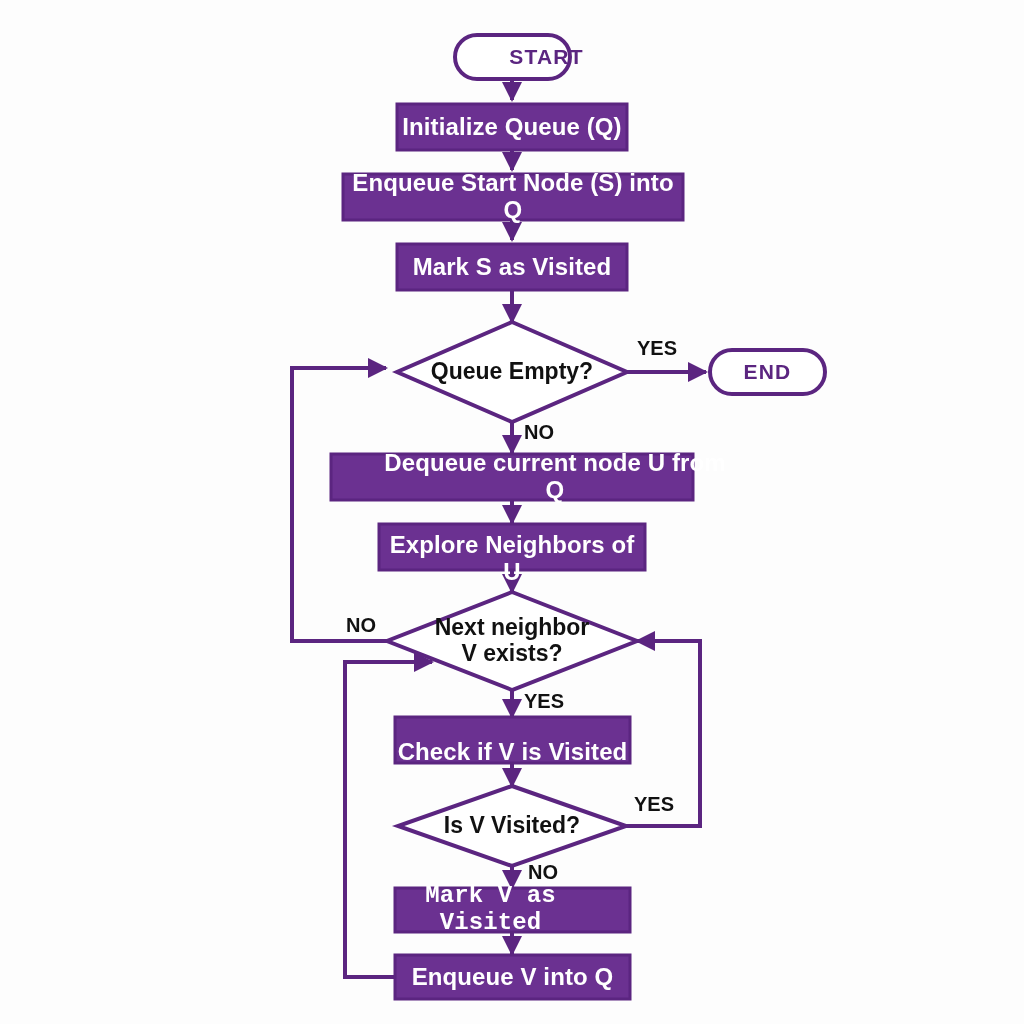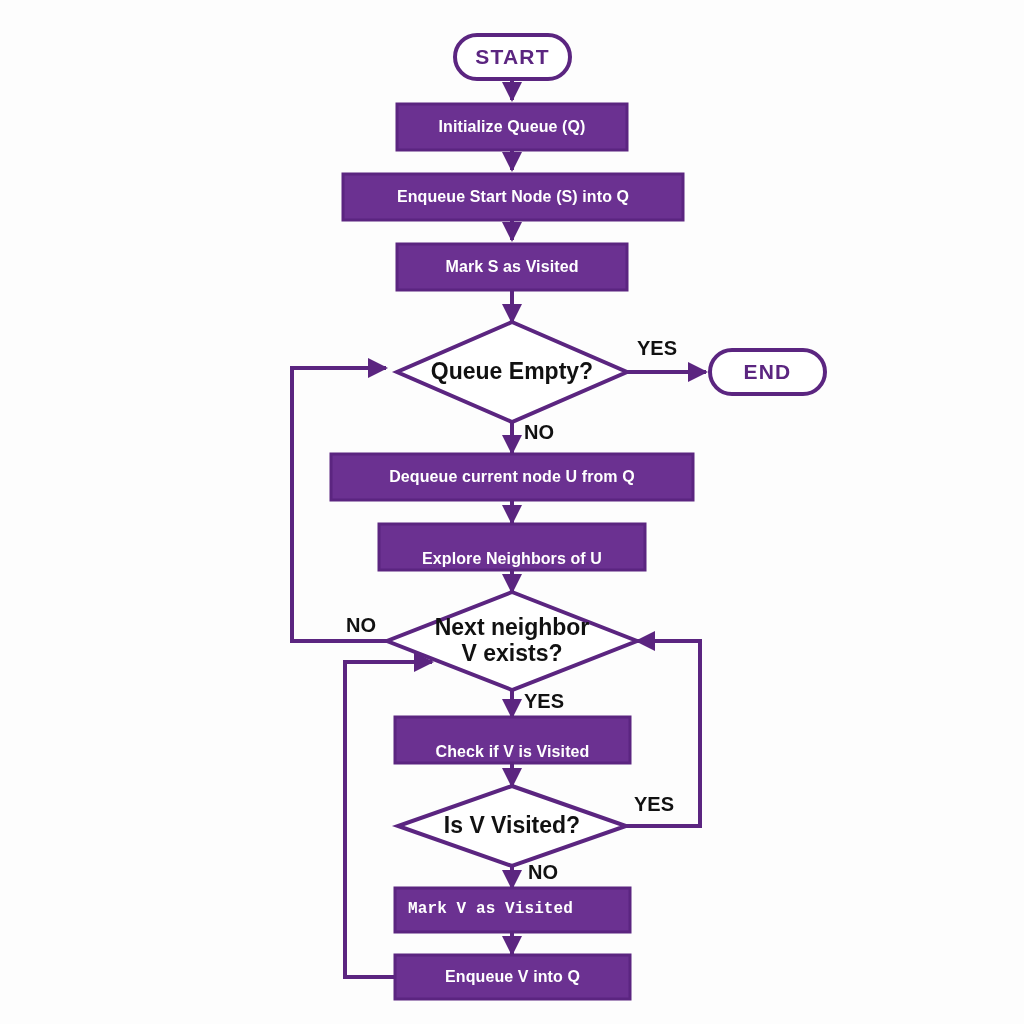--- a/index.html
+++ b/index.html
@@ -26,21 +26,21 @@
     position: absolute;
     display: flex;
     align-items: center;
     justify-content: center;
     text-align: center;
     pointer-events: none;
     line-height: 1.12;
   }
   .proc-label {
     color: #ffffff;
-    font-size: 16px;
+    font-size: 24px;
     font-weight: bold;
     letter-spacing: 0.1px;
   }
   .term-label {
     color: #5b2580;
     font-size: 21px;
     font-weight: bold;
     letter-spacing: 1.2px;
   }
   .dec-label {
@@ -124,33 +124,33 @@
       <rect x="395" y="717" width="235" height="46" fill="#6b3191" stroke="#5b2580" stroke-width="3"></rect>
 
       <polygon points="512,786 626,826 512,866 398,826" fill="#ffffff" stroke="#5b2580" stroke-width="4"></polygon>
 
       <rect x="395" y="888" width="235" height="44" fill="#6b3191" stroke="#5b2580" stroke-width="3"></rect>
 
       <rect x="395" y="955" width="235" height="44" fill="#6b3191" stroke="#5b2580" stroke-width="3"></rect>
     </g>
   </svg>
 
-  <div class="node-text term-label" style="left:455px; top:35px; width:115px; height:44px;">START</div>
+  <div class="node-text term-label" style="left:455px; top:35px; width:115px; height:44px;padding-left:34px;">START</div>
 
   <div class="node-text proc-label" style="left:397px; top:104px; width:230px; height:46px;">Initialize Queue (Q)</div>
 
   <div class="node-text proc-label" style="left:343px; top:174px; width:340px; height:46px;">Enqueue Start Node (S) into Q</div>
 
   <div class="node-text proc-label" style="left:397px; top:244px; width:230px; height:46px;">Mark S as Visited</div>
 
   <div class="node-text dec-label" style="left:412px; top:350px; width:200px; height:44px;">Queue Empty?</div>
 
   <div class="node-text term-label" style="left:710px; top:350px; width:115px; height:44px;">END</div>
 
-  <div class="node-text proc-label" style="left:331px; top:454px; width:362px; height:46px;">Dequeue current node U from Q</div>
+  <div class="node-text proc-label" style="left:331px; top:454px; width:362px; height:46px;padding-left:43px;">Dequeue current node U from Q</div>
 
   <div class="node-text proc-label" style="left:379px; top:536px; width:266px; height:46px;">Explore Neighbors of U</div>
 
   <div class="node-text dec-label" style="left:402px; top:612px; width:220px; height:58px; flex-direction:column;">
     <span>Next neighbor</span>
     <span>V exists?</span>
   </div>
 
   <div class="node-text proc-label" style="left:395px; top:723px; width:235px; height:58px;">Check if V is Visited</div>
 

